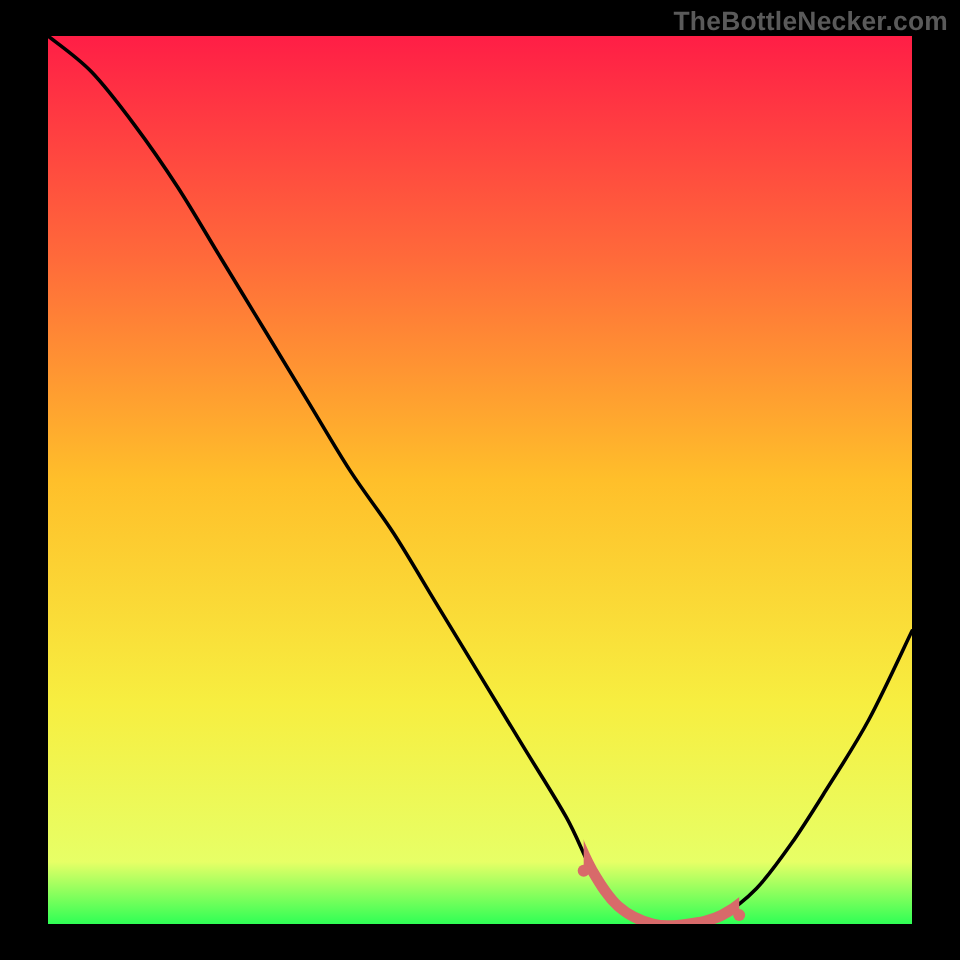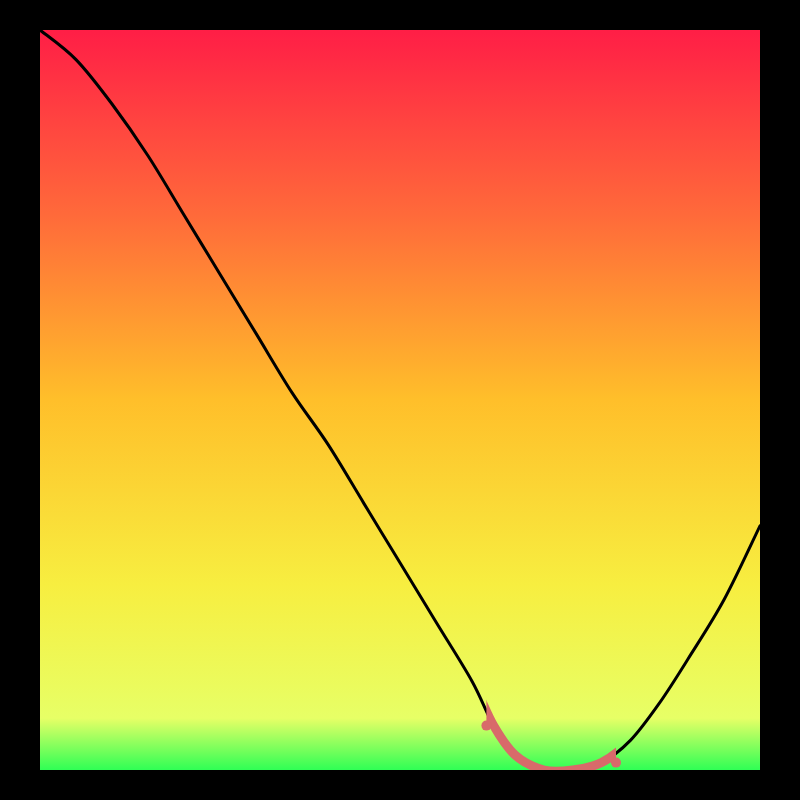--- a/index.html
+++ b/index.html
@@ -35,20 +35,21 @@
     height: 740px;
   }
   svg {
     display: block;
   }
 </style>
 </head>
 <body>
 
 <div class="frame">
+  <div class="watermark">TheBottleNecker.com</div>
 
   <div class="plot-wrap">
     <svg id="plot-svg" width="720" height="740" viewBox="0 0 720 740">
 
     <defs>
           <linearGradient id="bg-grad" x1="0" y1="0" x2="0" y2="1">
             <stop offset="0%" stop-color="#ff1e46"></stop>
             <stop offset="25%" stop-color="#ff6a3a"></stop>
             <stop offset="50%" stop-color="#ffbf2a"></stop>
             <stop offset="75%" stop-color="#f7ee40"></stop>

